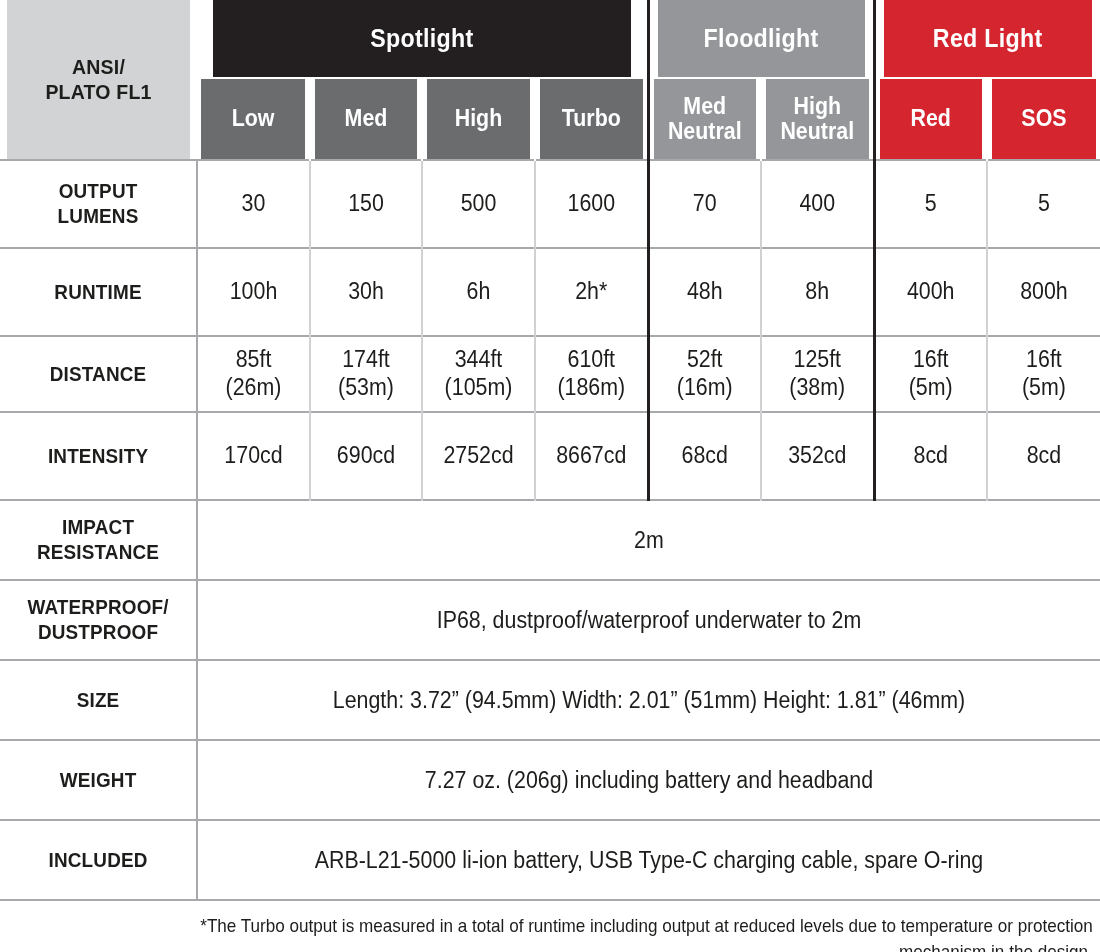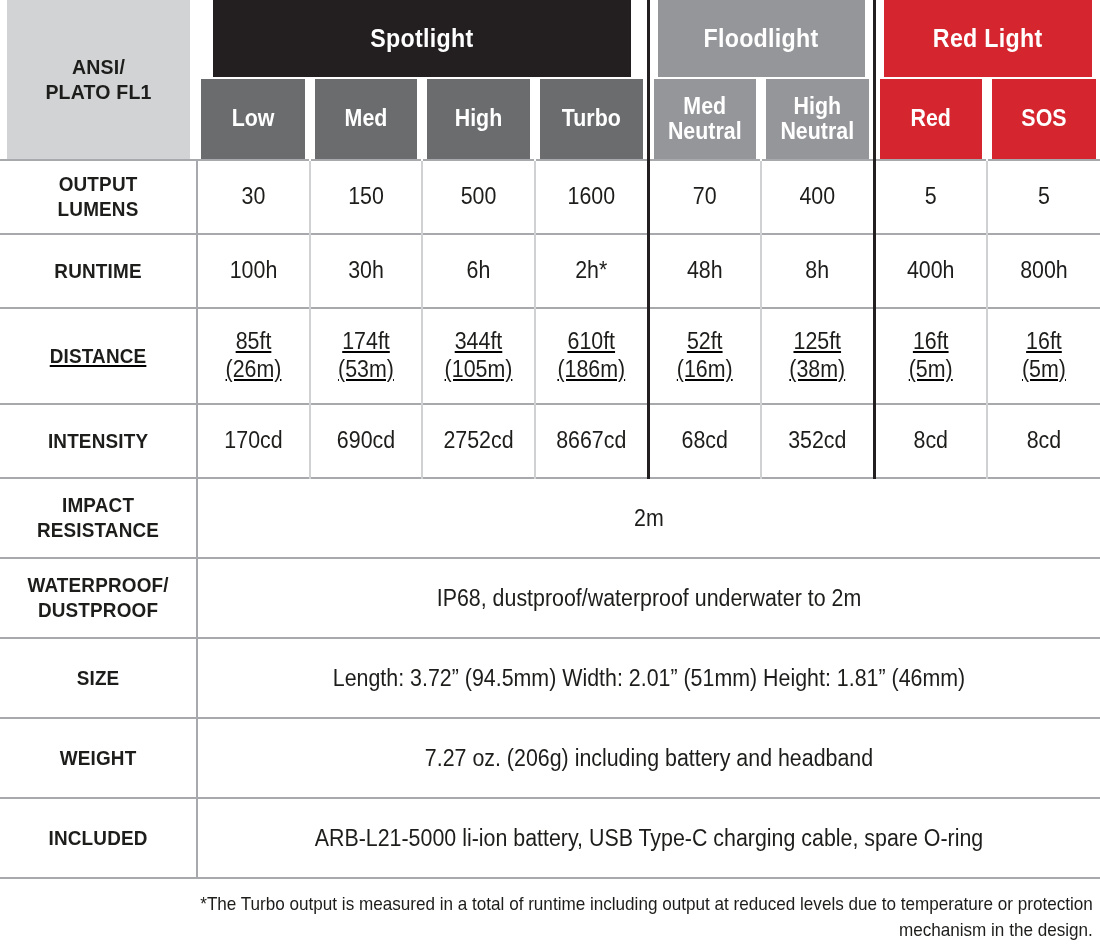--- a/index.html
+++ b/index.html
@@ -106,22 +106,22 @@
   tr.body-row > td { border-top: 2px solid #a7a9ac; }
   tr.body-row.first-body > td { border-top: 2px solid #a7a9ac; }
 
   
   .vdiv { border-left: 2px solid #d0d1d3; }
   .vdiv-dark { border-left: 3px solid #231f20; }
 
   
   .label-div { border-right: 2px solid #a7a9ac; }
 
-  .h-sm { height: 74px; }
-  .h-md { height: 96px; text-decoration: underline; }
+  .h-sm { height: 88px; }
+  .h-md { height: 76px; }
   .h-lg { height: 80px; margin-left: 36px; }
 
   .bottom-rule { border-bottom: 2px solid #a7a9ac; }
 
   
   .footnote {
     width: 1100px;
     padding: 12px 8px 0 60px;
     font-size: 19px;
     line-height: 1.35;

